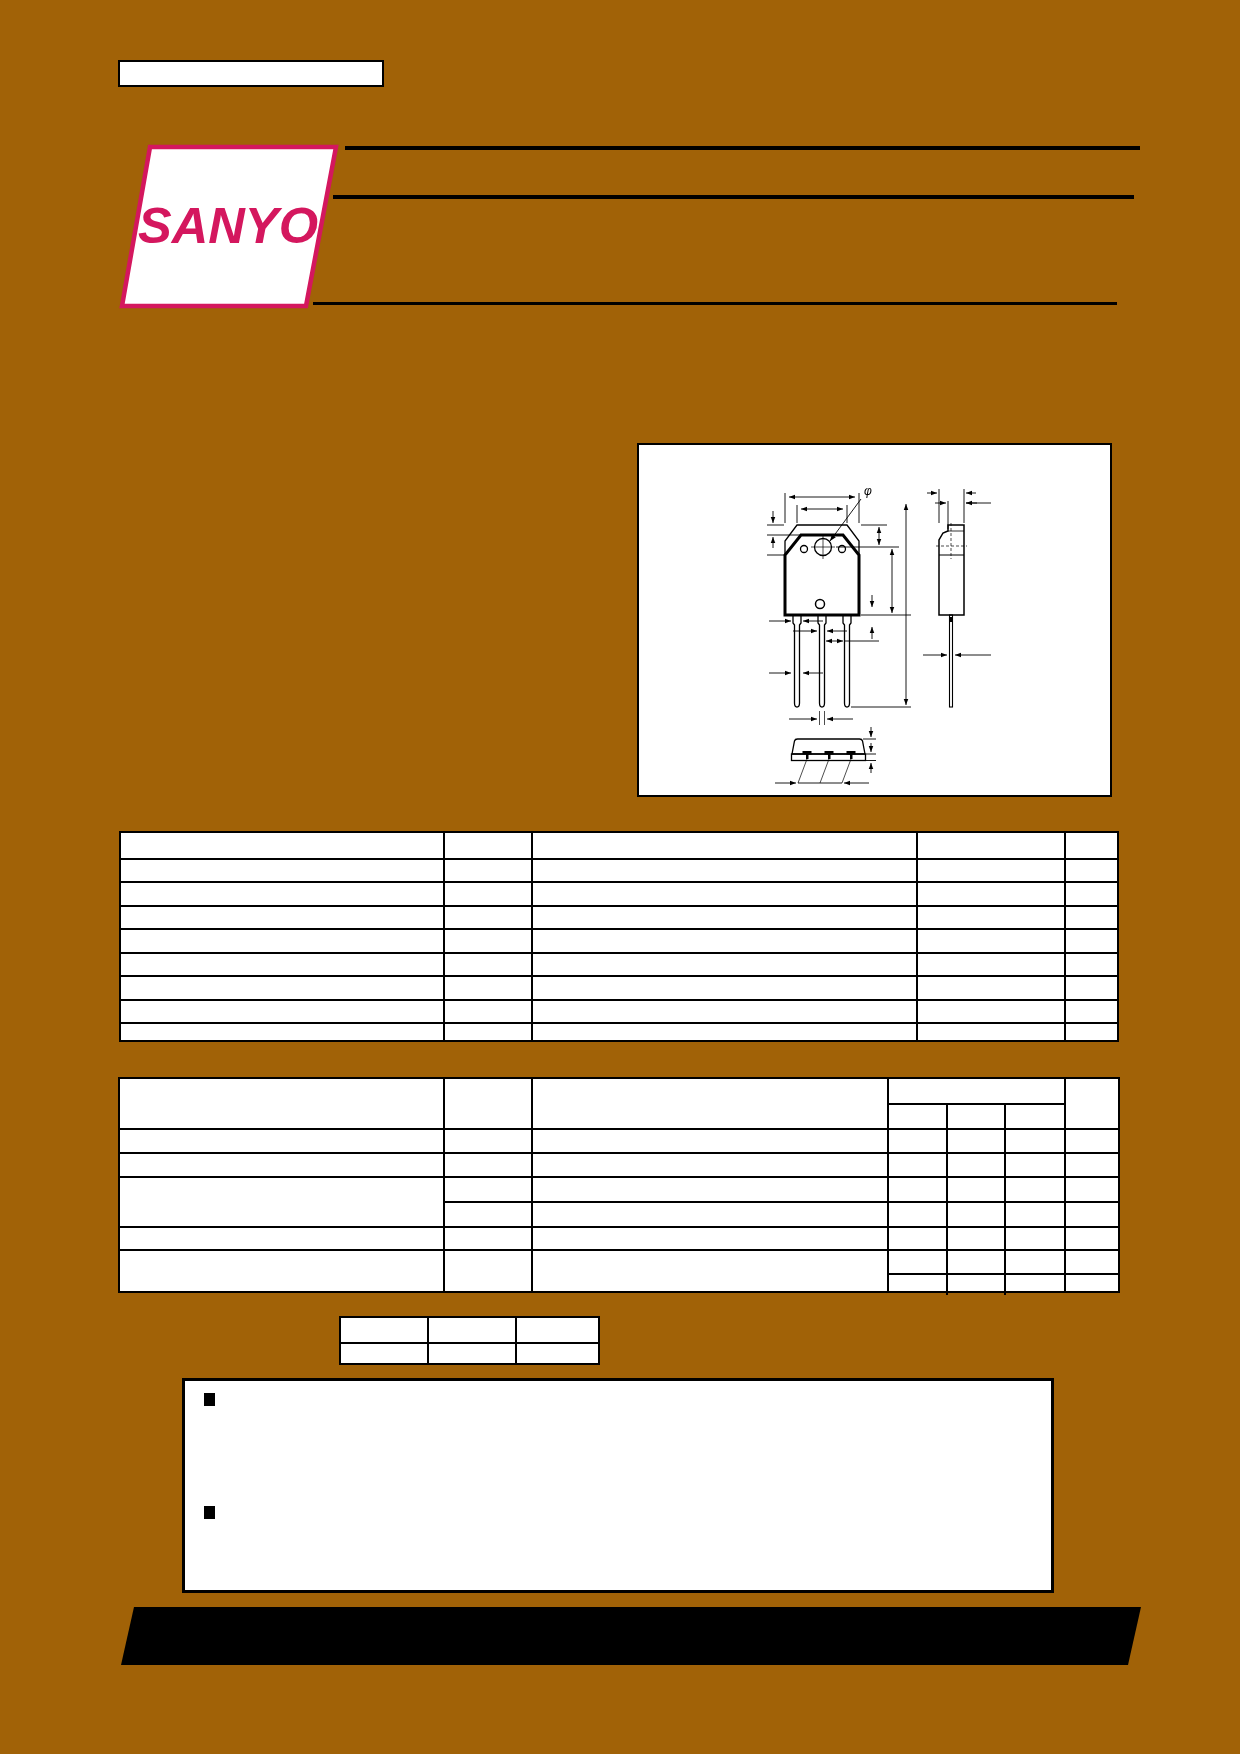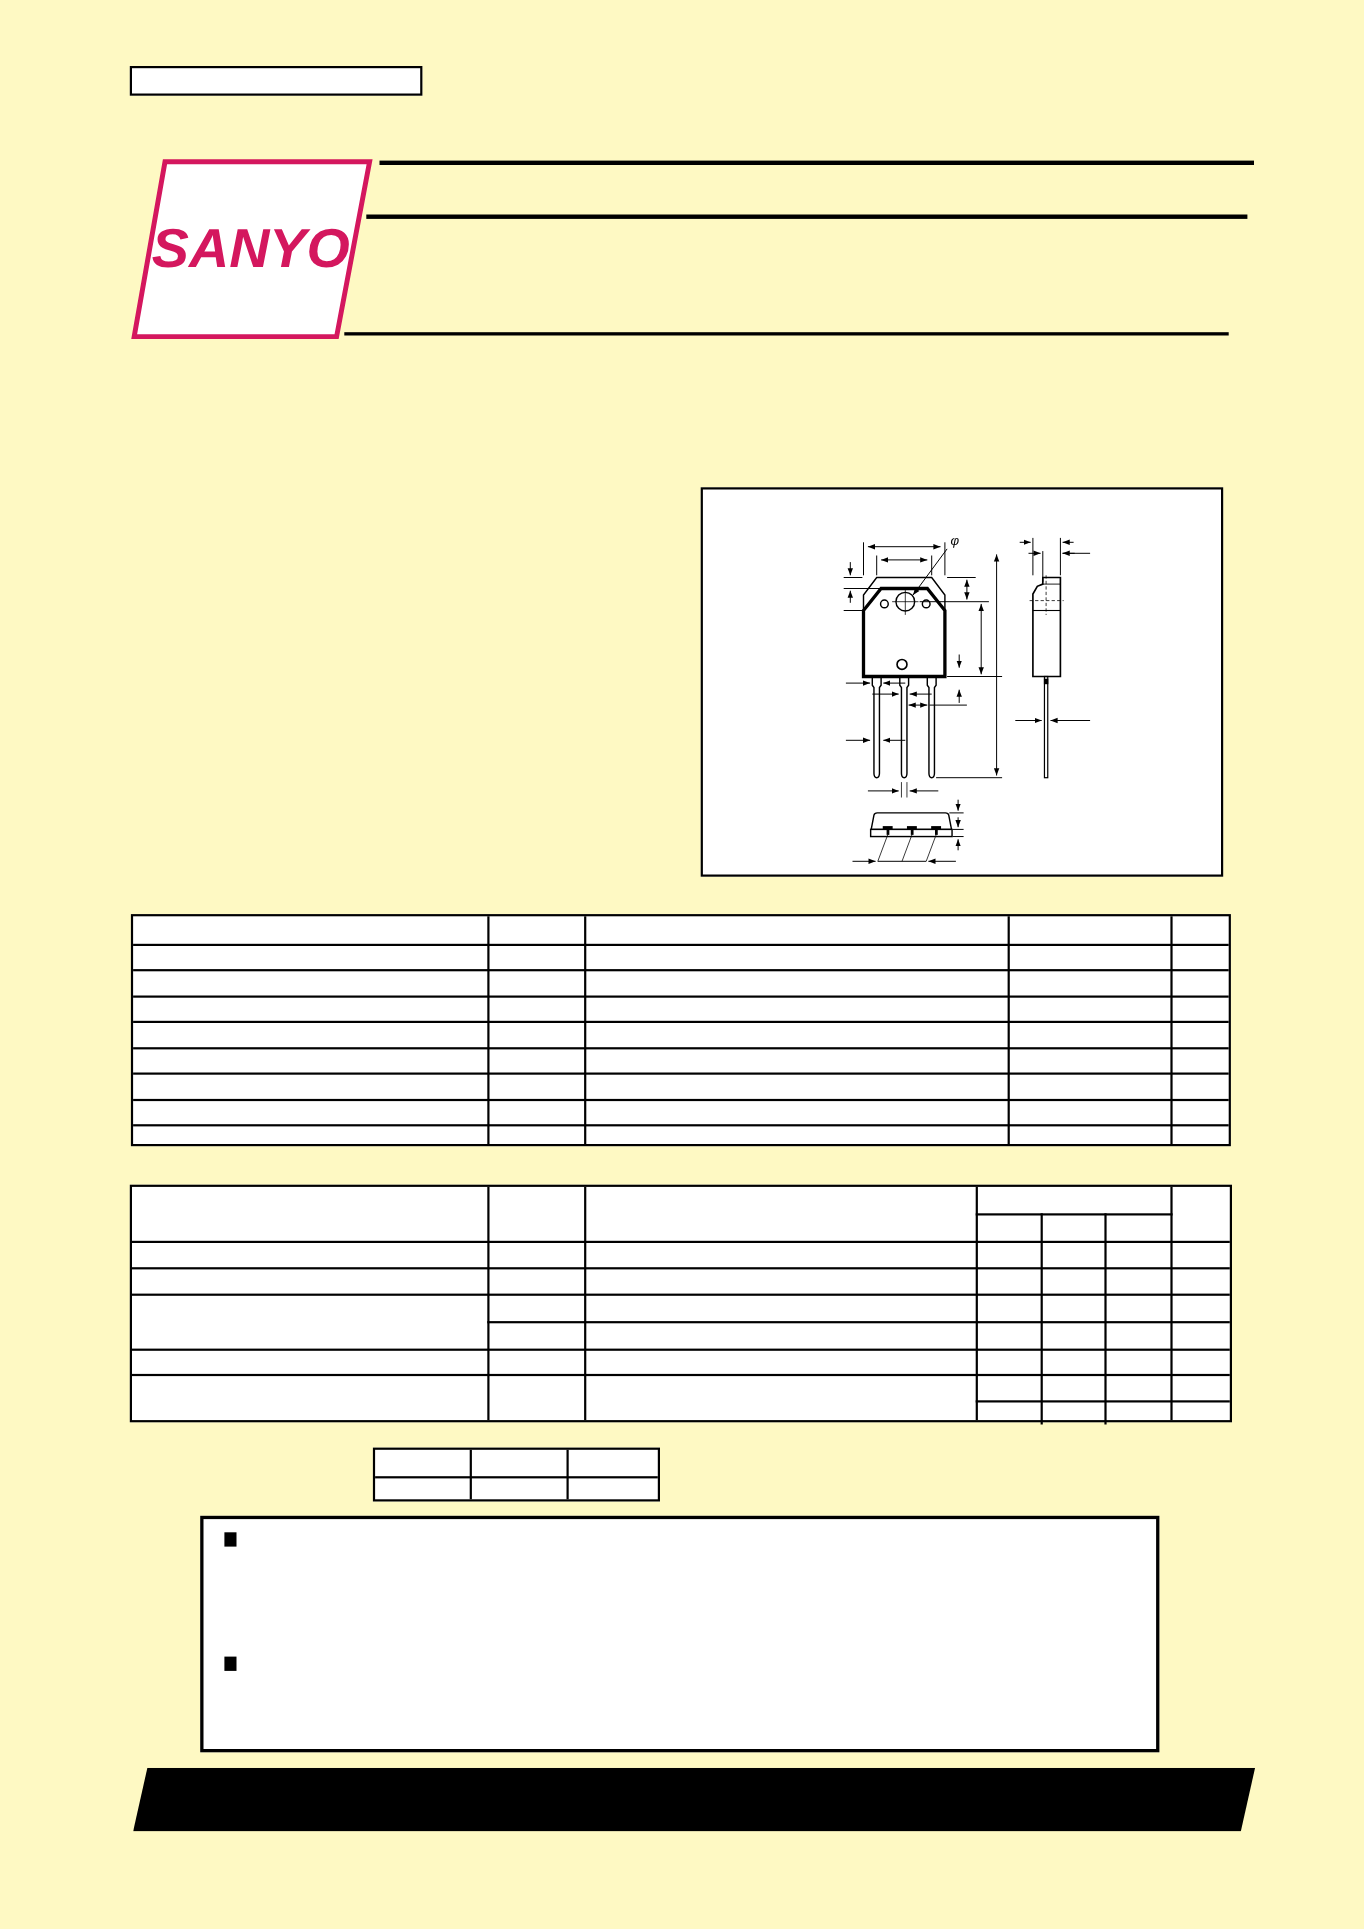--- a/index.html
+++ b/index.html
@@ -1,16 +1,16 @@
 <!DOCTYPE html>
 <html><head>
 <meta charset="utf-8">
 <style>
   html,body{margin:0;padding:0;background:#fff;}
-  .page{position:relative;width:1240px;height:1754px;background:#fef9c3;
+  .page{position:relative;width:1240px;height:1754px;background:#a16207;
         font-family:"Liberation Sans",sans-serif;overflow:hidden;}
   .abs{position:absolute;}
   .ln{position:absolute;background:#000;}
   .box{position:absolute;border:2px solid #000;background:#fff;box-sizing:border-box;}
   .bullet{position:absolute;background:#000;}
   svg{display:block;}
 </style>
 </head>
 <body>
 

